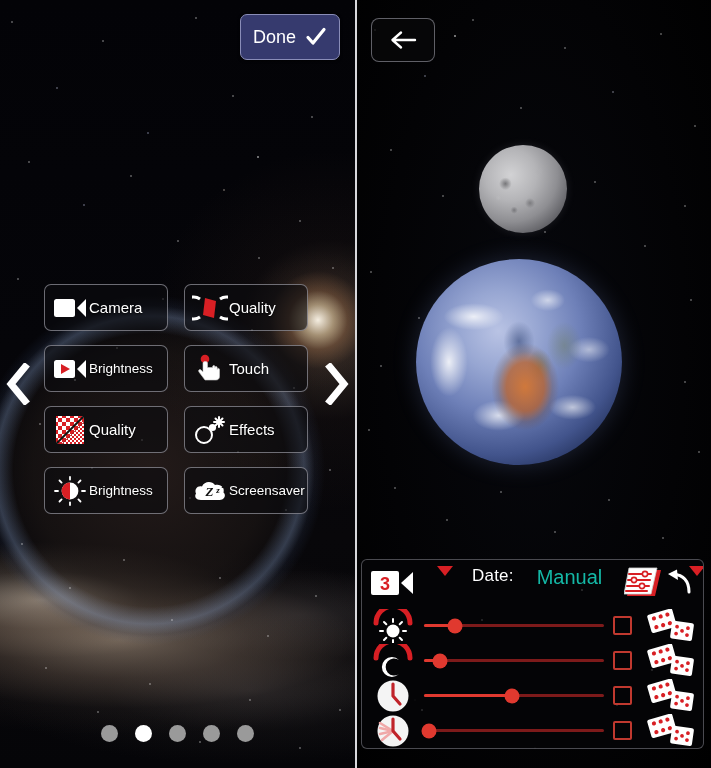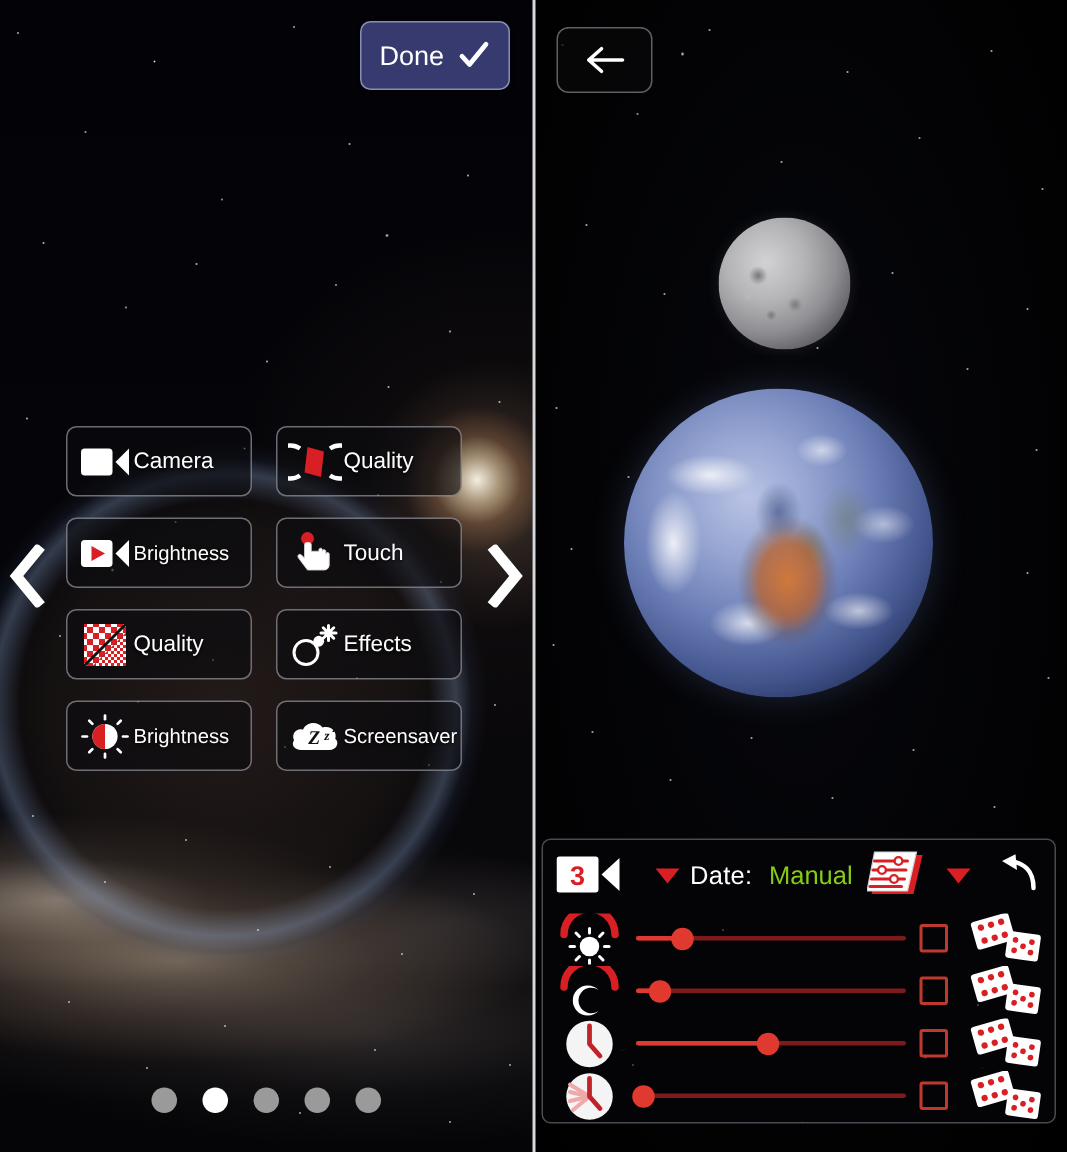--- a/index.html
+++ b/index.html
@@ -301,30 +301,30 @@
     width: 343px; height: 48px;
     display: flex; align-items: center;
   }
   .cam3-badge {
     position: absolute; left: 9px; top: 8px;
     width: 43px; height: 30px;
     display: flex; align-items: center;
   }
   .date-group {
     position: absolute; left: 75px; top: 6px;
-    display: flex; align-items: center; gap: 7px;
+    display: flex; align-items: flex-start; gap: 19px;
   }
   .tri-down {
     width: 0; height: 0;
     border-left: 8px solid transparent;
     border-right: 8px solid transparent;
     border-top: 10px solid #d81f24;
   }
   .date-label { color: #fff; font-size: 17px; letter-spacing: .2px; }
-  .date-value { color: #84cc16; font-size: 17px; margin-left: 4px; }
+  .date-value { color: #14b8a6; font-size: 20px; margin-left: 4px; }
   .list-icon { margin-left: 3px; display: flex; align-items: center; }
   .tri-down2 {
     margin-left: 6px;
     width: 0; height: 0;
     border-left: 8px solid transparent;
     border-right: 8px solid transparent;
     border-top: 10px solid #d81f24;
   }
   .undo-btn {
     position: absolute; right: 10px; top: 7px;

